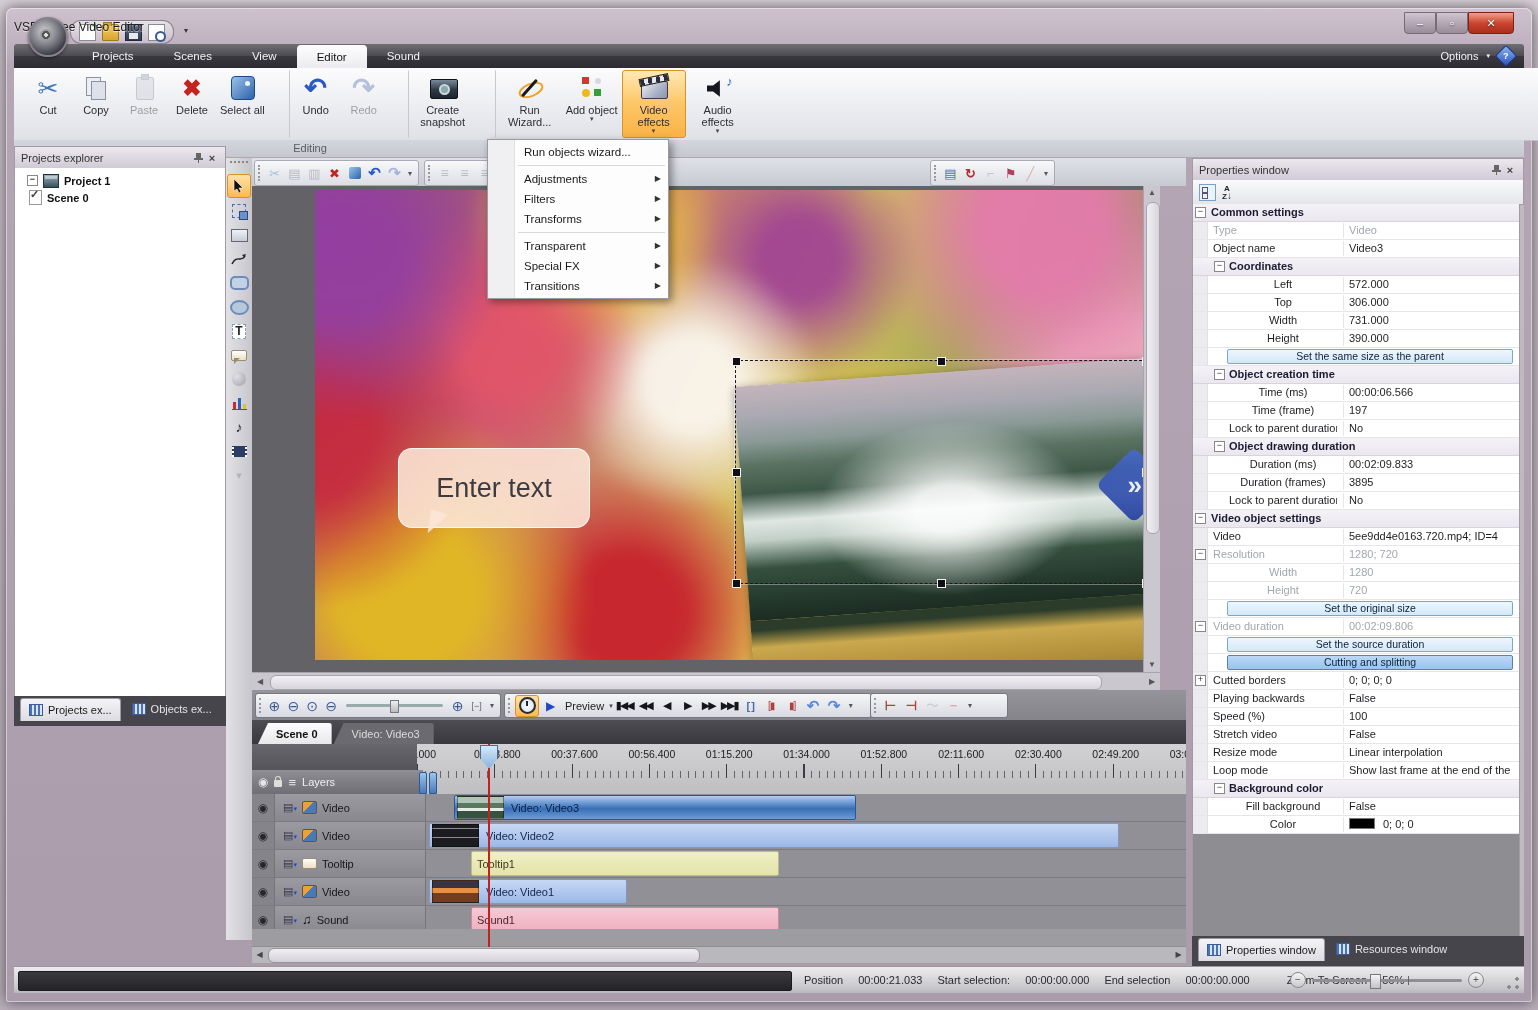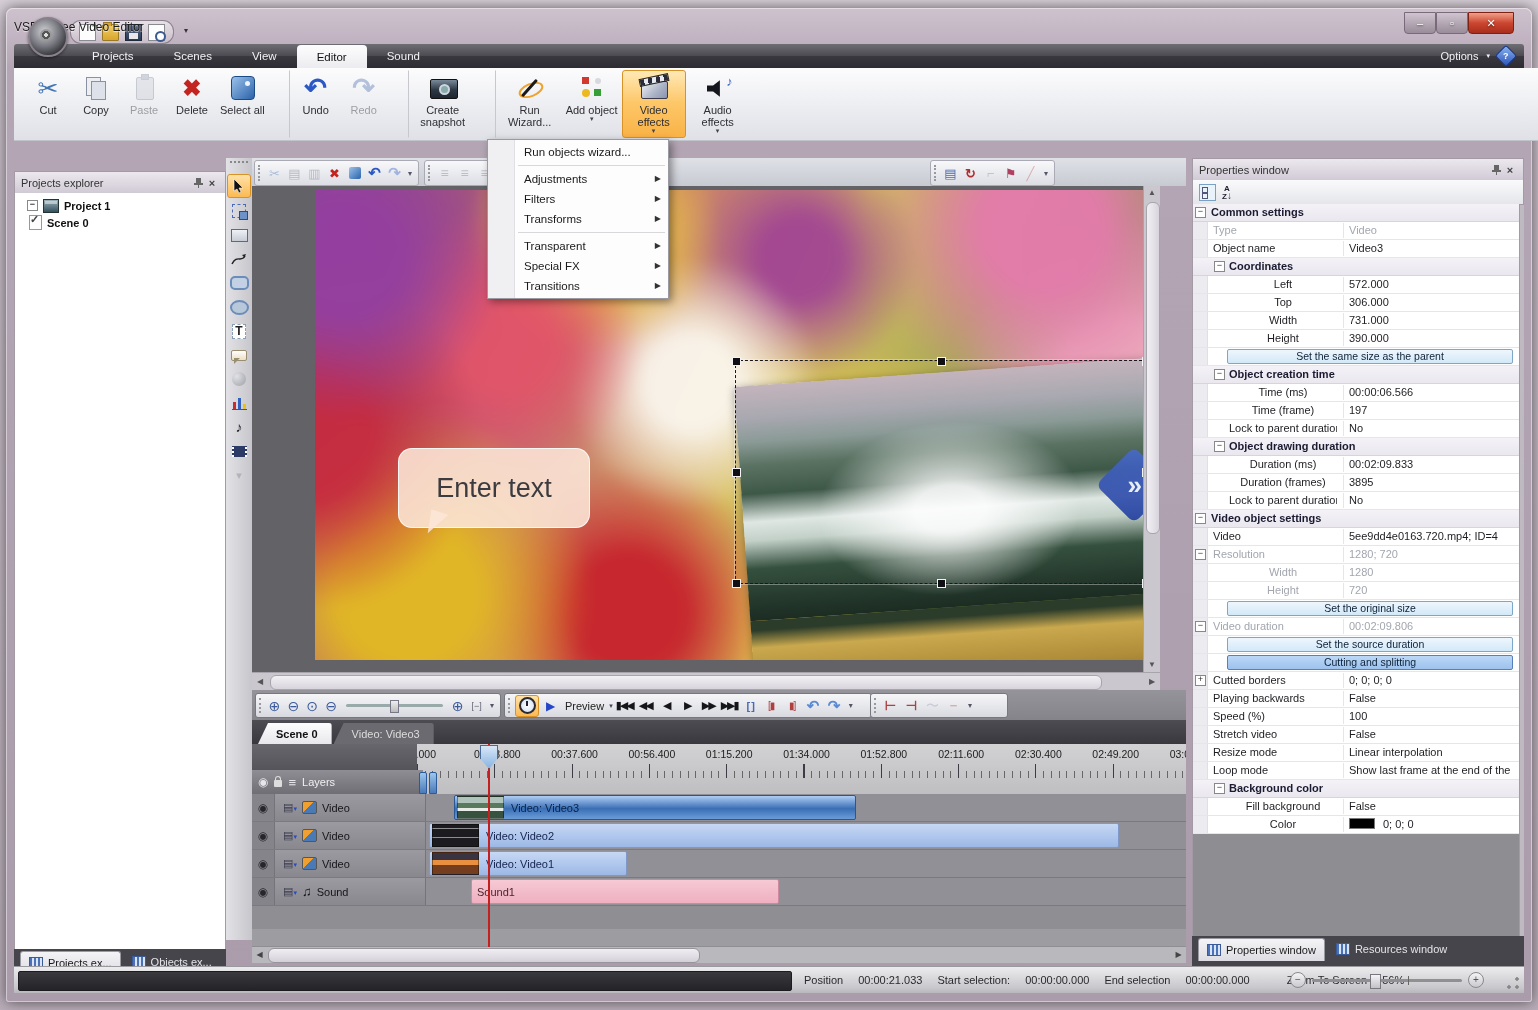--- a/index.html
+++ b/index.html
@@ -88,21 +88,21 @@
   .fx-item{position:relative;height:20px;line-height:20px;padding-left:36px;font-size:11.5px;color:#1a1a1a;}
   .fx-item .fx-arrow{position:absolute;right:7px;font-size:8px;color:#333;}
   .fx-item.sep{height:7px;padding:0;}
   .fx-item.sep::after{content:"";position:absolute;left:30px;right:3px;top:3px;border-top:1px solid #d8d8dc;}
   
   .panel-head{position:absolute;height:22px;left:0;right:0;top:0;background:linear-gradient(180deg,#ece8ee,#cfc9d4);
     border:1px solid #a49aa6;display:flex;align-items:center;padding:0 6px;color:#333;}
   .panel-head .ph-title{flex:1;}
   .ph-btn{width:14px;text-align:center;color:#444;font-weight:bold;}
   
-  .left-dock{position:absolute;left:14px;top:171px;width:212px;height:808px;background:#bfb9c2;}
+  .left-dock{position:absolute;left:14px;top:146px;width:212px;height:580px;background:#bfb9c2;}
   .explorer-body{position:absolute;left:0;top:22px;right:0;bottom:28px;background:#fff;border:1px solid #a49aa6;border-top:none;}
   .tree-row{position:relative;height:17px;display:flex;align-items:center;gap:5px;font-weight:bold;color:#111;}
   .tree-expander{width:9px;height:9px;border:1px solid #888;background:#fff;font-size:9px;line-height:7px;text-align:center;color:#333;margin-left:12px;}
   .icon-project{width:14px;height:12px;background:linear-gradient(180deg,#9ab0b8,#35505e);border:1px solid #233;position:relative;}
   .icon-project::after{content:"";position:absolute;left:1px;top:1px;right:1px;height:3px;background:rgba(255,255,255,.45);}
   .icon-scene{width:11px;height:13px;background:#fdfdfd;border:1px solid #999;position:relative;margin-left:14px;}
   .icon-scene::after{content:"✓";position:absolute;left:0px;top:-3px;font-size:11px;color:#444;}
   .dock-tabs{position:absolute;left:0;right:0;bottom:0;height:28px;background:#45454b;display:flex;align-items:flex-start;padding:2px 4px 0 6px;gap:3px;}
   .dtab{height:22px;display:flex;align-items:center;gap:5px;padding:0 8px;color:#e4e4e8;font-size:11px;border-radius:3px 3px 0 0;}
   .dtab.active{background:linear-gradient(180deg,#f4f4f7,#dcdce2);color:#1a1a1a;border:1px solid #9a9aa2;border-bottom:none;}
@@ -425,20 +425,23 @@
           <span class="rlab">Video effects</span>
           <span class="rdd">▾</span>
         </div>
         <div class="rbtn" style="--i: 11;">
           <span class="ricon audio-effects-icon"></span>
           <span class="rlab">Audio effects</span>
           <span class="rdd">▾</span>
         </div>
       </div>
   </div>
+  <div class="ribbon-band">
+    <div class="band-label">Editing</div>
+  </div>
 
   <div class="left-dock">
     <div class="panel-head">
       <span class="ph-title">Projects explorer</span>
       <span class="ph-btn"><svg width="9" height="11">
             <rect x="2" y="1" width="5" height="5" fill="#666"></rect>
             <rect x="0" y="6" width="9" height="2" fill="#666"></rect>
             <rect x="4" y="8" width="1" height="3" fill="#666"></rect>
           </svg></span>
       <span class="ph-btn">×</span>
@@ -675,20 +678,34 @@
             <span class="ti-video"></span>
             <span class="t-label">Video</span>
           </div>
           <div class="t-lane">
             <div class="clip c-v2">
               <span class="thumb t-v2"></span>
               <span class="clip-label">Video: Video2</span>
             </div>
           </div>
         </div>
+        <div class="trow" style="--i: 2;">
+          <div class="t-eye"></div>
+          <div class="t-head">
+            <span class="t-menu"></span>
+            <span class="ti-tooltip"></span>
+            <span class="t-label">Tooltip</span>
+          </div>
+          <div class="t-lane">
+            <div class="clip c-tt">
+
+              <span class="clip-label">Tooltip1</span>
+            </div>
+          </div>
+        </div>
         <div class="trow" style="--i: 3;">
           <div class="t-eye"></div>
           <div class="t-head">
             <span class="t-menu"></span>
             <span class="ti-video"></span>
             <span class="t-label">Video</span>
           </div>
           <div class="t-lane">
             <div class="clip c-v1">
               <span class="thumb t-v1"></span>

